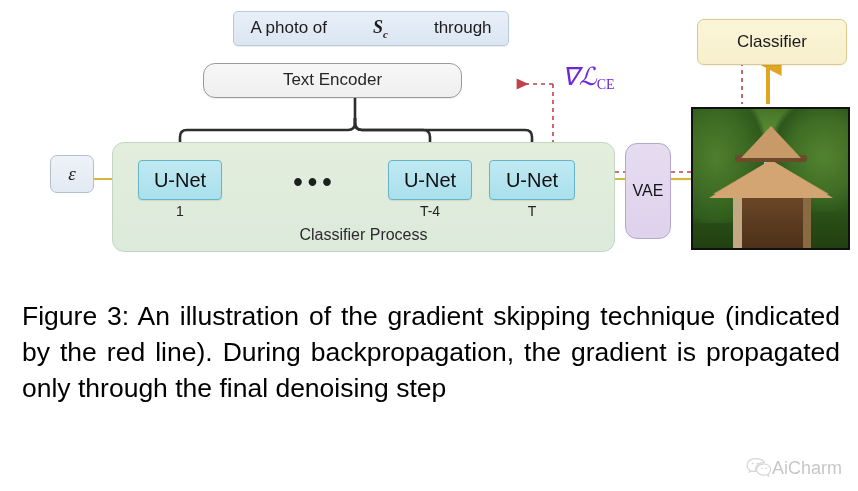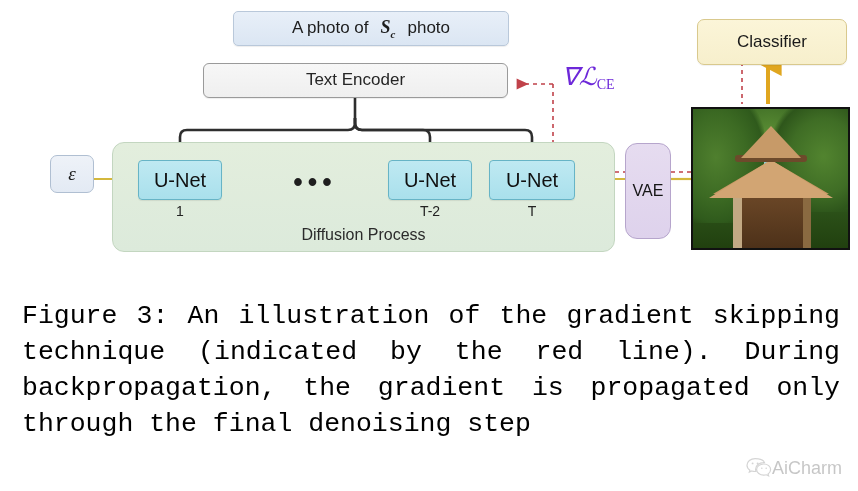--- a/index.html
+++ b/index.html
@@ -37,41 +37,42 @@
   
   .prompt-box {
     left: 233px; top: 11px;
     width: 276px; height: 35px;
     background: linear-gradient(#e8eff8, #dbe6f3);
     border: 1px solid #b9c8da;
     border-radius: 5px;
     color: #1c1c1c;
     font-size: 17px;
     box-shadow: 0 1px 1px rgba(0,0,0,0.07);
+    gap: 44px;
   }
   .prompt-box .sc {
     font-family: "Liberation Serif", serif;
     font-style: italic;
     font-weight: bold;
     font-size: 18px;
-    margin: 0 12px;
+    margin: 0 2px;
   }
   .prompt-box .sc sub {
     font-size: 11px;
     font-style: italic;
     font-weight: bold;
   }
 
   
   .encoder-box {
     left: 203px; top: 63px;
-    width: 305px; height: 35px;
+    width: 259px; height: 35px;
     background: linear-gradient(#f7f7f7, #efefef);
     border: 1px solid #9a9a9a;
-    border-radius: 6px;
+    border-radius: 12px;
     color: #262626;
     font-size: 17px;
     box-shadow: 0 1px 1px rgba(0,0,0,0.07);
   }
 
   
   .eps-box {
     left: 50px; top: 155px;
     width: 44px; height: 38px;
     background: linear-gradient(#eef2f8, #e3eaf4);
@@ -252,21 +253,21 @@
     width: 8px; height: 36%;
     background: #8a6a41;
   }
 
   
   .caption {
     position: absolute;
     left: 22px;
     top: 298px;
     width: 818px;
-    font-family: Liberation Mono, monospace;
+    font-family: Liberation Sans, sans-serif;
     font-size: 26.5px;
     line-height: 36px;
     color: #000;
     text-align: justify;
     text-justify: inter-word;
   }
   .caption .lastline { display: block; }
 
   
   .watermark {
@@ -336,51 +337,51 @@
     </g>
 
     <g>
       <line x1="768" y1="104" x2="768" y2="62" stroke="#e0a61f" stroke-width="4" marker-end="url(#arrowYellow)"></line>
     </g>
   </svg>
 
   <div class="node prompt-box">
     <span>A photo of</span>
     <span class="sc"><span>S</span><sub>c</sub></span>
-    <span>photo</span>
+    <span>through</span>
   </div>
 
   <div class="node encoder-box">
     <span>Text Encoder</span>
   </div>
 
   <div style="position:absolute; left:562px; top:62px; font-family:'Liberation Serif', serif;
               color:#6d28d9; font-size:25px; font-style:italic; letter-spacing:0px;">
     <span>∇ℒ</span><span style="font-size:14px; font-style:normal; vertical-align:-4px;">CE</span>
   </div>
 
   <div class="node eps-box">
     <span>ε</span>
   </div>
 
   <div class="diffusion-panel">
-    <div class="diffusion-label">Diffusion Process</div>
+    <div class="diffusion-label">Classifier Process</div>
   </div>
 
   <div class="node unet unet-1">
     <span>U-Net</span>
   </div>
   <div class="unet-idx idx-1">1</div>
 
   <div class="dots">•••</div>
 
   <div class="node unet unet-tm1">
     <span>U-Net</span>
   </div>
-  <div class="unet-idx idx-tm1">T-2</div>
+  <div class="unet-idx idx-tm1">T-4</div>
 
   <div class="node unet unet-t">
     <span>U-Net</span>
   </div>
   <div class="unet-idx idx-t">T</div>
 
   <div class="node vae-box">
     <span>VAE</span>
   </div>
 

